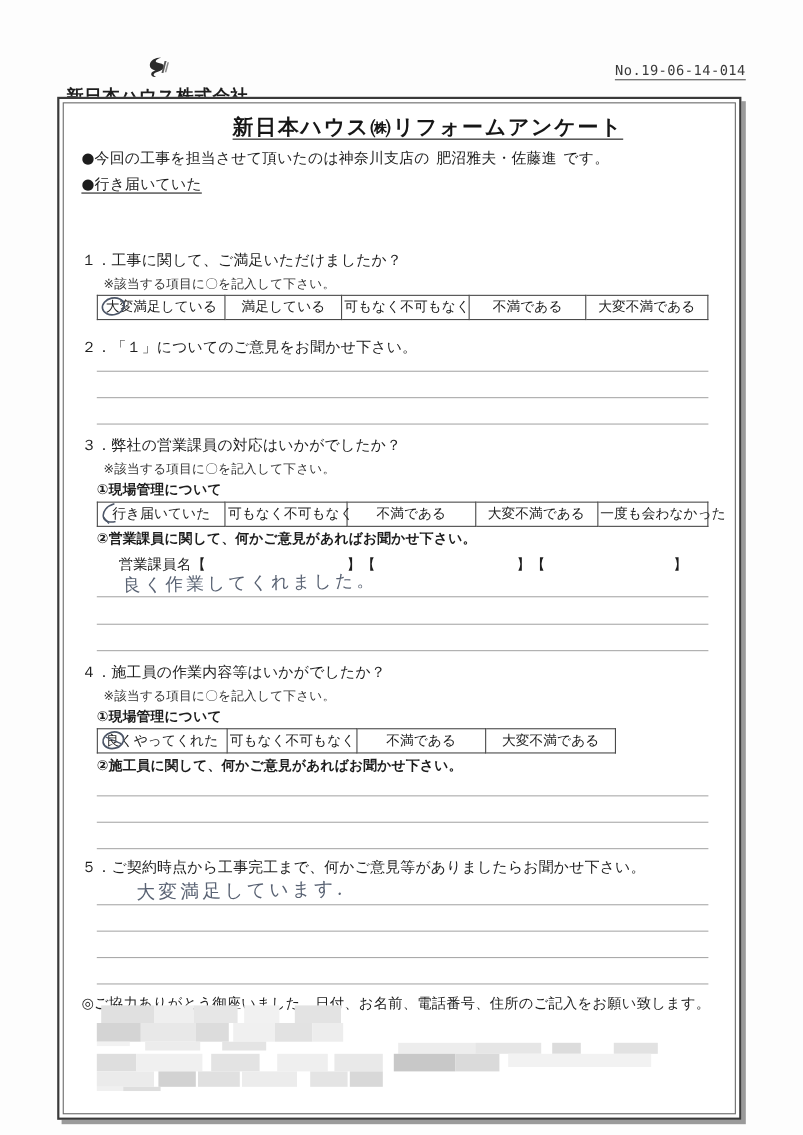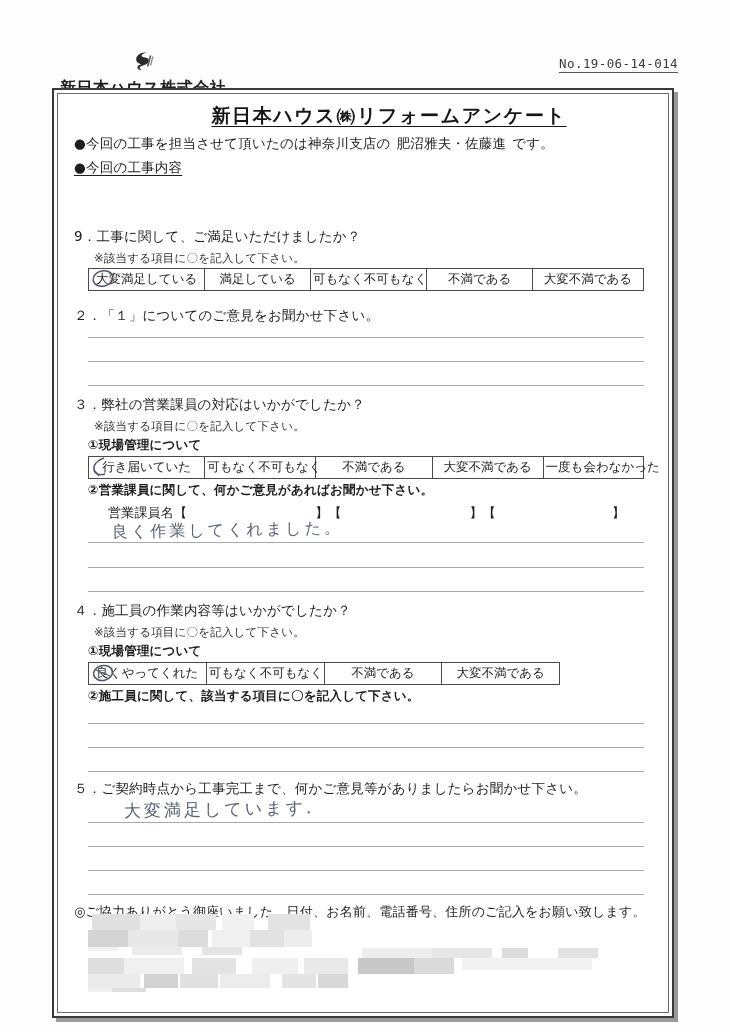--- a/index.html
+++ b/index.html
@@ -187,25 +187,25 @@
 
     <div class="content">
 
       <div class="title">新日本ハウス㈱リフォームアンケート</div>
 
       <div class="line-bullet lb1">
         <span>●今回の工事を担当させて頂いたのは神奈川支店の</span><span class="staffnames">肥沼雅夫・佐藤進</span><span>です。</span>
       </div>
 
       <div class="line-bullet lb2">
-        <span class="ul">●今回の工事内容</span>
+        <span class="ul">●行き届いていた</span>
       </div>
 
 
-      <div class="q" style="left:20px;top:138px;">9．工事に関して、ご満足いただけましたか？</div>
+      <div class="q" style="left:20px;top:138px;">１．工事に関して、ご満足いただけましたか？</div>
       <div class="note" style="left:40px;top:161px;">※該当する項目に〇を記入して下さい。</div>
       <table class="opt-table" style="left:34px;top:178px;width:556px;">
         <tbody>
             <tr>
           <td style="width:21%">
             <span class="circle-mark">
               <svg viewBox="0 0 24 21" width="24" height="21">
                 <ellipse cx="12" cy="10.5" rx="10" ry="7.6" fill="none" stroke="#4c5668" stroke-width="1.5" transform="rotate(-12 12 10.5)"></ellipse>
               </svg>
             </span>
@@ -271,21 +271,21 @@
               </svg>
             </span>
             <span>良くやってくれた</span>
           </td>
           <td style="width:25%">可もなく不可もなく</td>
           <td style="width:25%">不満である</td>
           <td style="width:25%">大変不満である</td>
         </tr>
       </tbody>
         </table>
-      <div class="sub" style="left:34px;top:598px;">②施工員に関して、該当する項目に〇を記入して下さい。</div>
+      <div class="sub" style="left:34px;top:598px;">②施工員に関して、何かご意見があればお聞かせ下さい。</div>
 
       <div class="rule" style="left:34px;top:633px;width:556px;"></div>
       <div class="rule" style="left:34px;top:657px;width:556px;"></div>
       <div class="rule" style="left:34px;top:681px;width:556px;"></div>
 
       <div class="q" style="left:20px;top:690px;">５．ご契約時点から工事完工まで、何かご意見等がありましたらお聞かせ下さい。</div>
       <div class="hand hand-b" style="left:70px;top:708px;">大変満足しています.</div>
       <div class="rule" style="left:34px;top:732px;width:556px;"></div>
       <div class="rule" style="left:34px;top:756px;width:556px;"></div>
       <div class="rule" style="left:34px;top:780px;width:556px;"></div>

